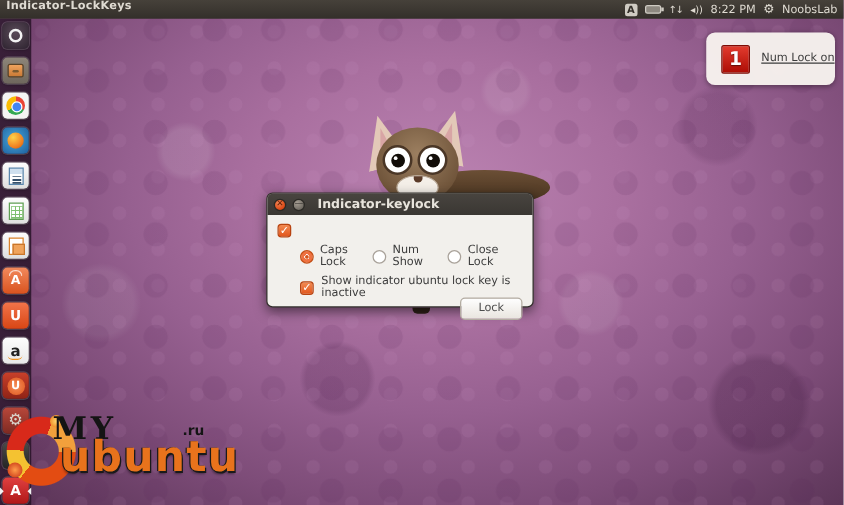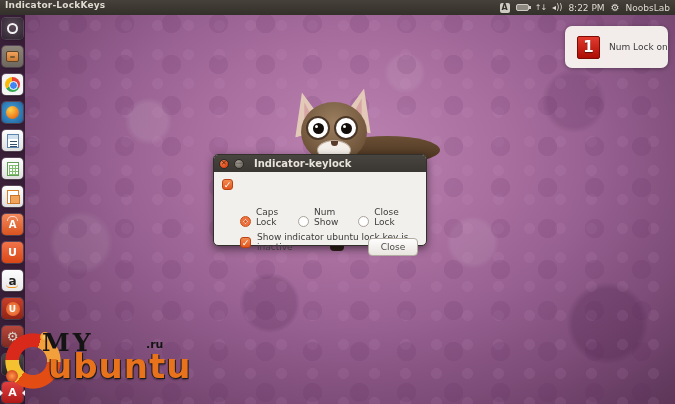--- a/index.html
+++ b/index.html
@@ -121,21 +121,21 @@
      border-radius:0 0 4px 4px; z-index:5; }
 
   
   .notify { position:absolute; left:565px; top:26px; width:103px; height:42px; z-index:30;
      background:rgba(247,242,238,.96); border-radius:7px; box-shadow:0 1px 4px rgba(0,0,0,.35);
      display:flex; align-items:center; }
   .notify .badge { width:23px; height:23px; margin-left:12px; border-radius:2px;
      background:linear-gradient(#e23b2e,#ad0d05); border:1px solid #7e0a04;
      color:#fff; font-size:15px; font-weight:bold; display:flex; align-items:center; justify-content:center;
      text-shadow:0 1px 1px rgba(0,0,0,.5); }
-  .notify .msg { margin-left:9px; font-size:9px; color:#3c3c3c; }
+  .notify .msg { margin-left:9px; font-size:9px; color:#3c3c3c;text-decoration:underline; }
 
   
   .dialog { position:absolute; left:213px; top:154px; width:214px; height:92px; z-index:20;
      border-radius:5px; box-shadow:0 3px 9px rgba(0,0,0,.5); background:#f2f0ec;
      border:1px solid #33302c; }
   .titlebar { height:17px; border-radius:4px 4px 0 0;
      background:linear-gradient(#48443f,#3a3733); display:flex; align-items:center; }
   .wbtn { width:10px; height:10px; border-radius:50%; margin-left:5px;
      display:flex; align-items:center; justify-content:center; font-size:7px; line-height:7px; }
   .wbtn.close { background:radial-gradient(circle at 35% 30%, #f08454, #dd4814 70%); color:#5e1d07;
@@ -148,21 +148,21 @@
   .row.indent { margin-left:18px; }
   .checkbox { width:11px; height:11px; border-radius:3px; margin-right:6px; flex:0 0 auto;
      background:linear-gradient(#f28a52,#e2571d); border:1px solid #b84310;
      color:#fff; font-size:9px; line-height:10px; text-align:center; font-weight:bold; }
   .radio { width:11px; height:11px; border-radius:50%; margin-right:5px; flex:0 0 auto;
      background:#fff; border:1px solid #a9a29a; position:relative; }
   .radio.sel { border-color:#c44f16; background:radial-gradient(#fff 30%, #ef7140 34% 100%); }
   .radio.sel:after { content:""; position:absolute; left:3px; top:3px; width:3px; height:3px;
      background:#d4551c; border-radius:50%; }
   .radio-group { display:flex; align-items:center; gap:0; }
-  .radio-item { display:flex; align-items:flex-end; margin-right:12px;margin-top:12px; }
+  .radio-item { display:flex; align-items:center; margin-right:12px; }
   .close-btn { position:absolute; right:8px; top:66px; width:50px; height:18px;
      background:linear-gradient(#fefefe,#e9e5df); border:1px solid #b3aca2; border-radius:4px;
      font-size:9px; color:#4c4c4c; display:flex; align-items:center; justify-content:center;
      font-family:inherit; }
 
   
   .watermark { position:absolute; left:0px; top:318px; width:220px; height:66px; z-index:45; }
   .swirl { position:absolute; left:2px; top:12px; width:62px; height:62px; border-radius:50%;
      background:
        radial-gradient(circle, transparent 0 34%, rgba(0,0,0,0) 34%),
@@ -292,21 +292,21 @@
       </span>
       <span class="radio-item">
         <span class="radio"></span>
         <span>Close Lock</span>
       </span>
     </div>
     <div class="row indent">
       <span class="checkbox">✓</span>
       <span>Show indicator ubuntu lock key is inactive</span>
     </div>
-    <button class="close-btn">Close</button>
+    <button class="close-btn">Lock</button>
   </div>
 </div>
 
 <div class="watermark">
   <div class="swirl"></div>
   <div class="blob1"></div>
   <div class="blob2"></div>
   <div class="wm-my">MY</div>
   <div class="wm-ru">.ru</div>
   <div class="wm-ubuntu">ubuntu</div>

